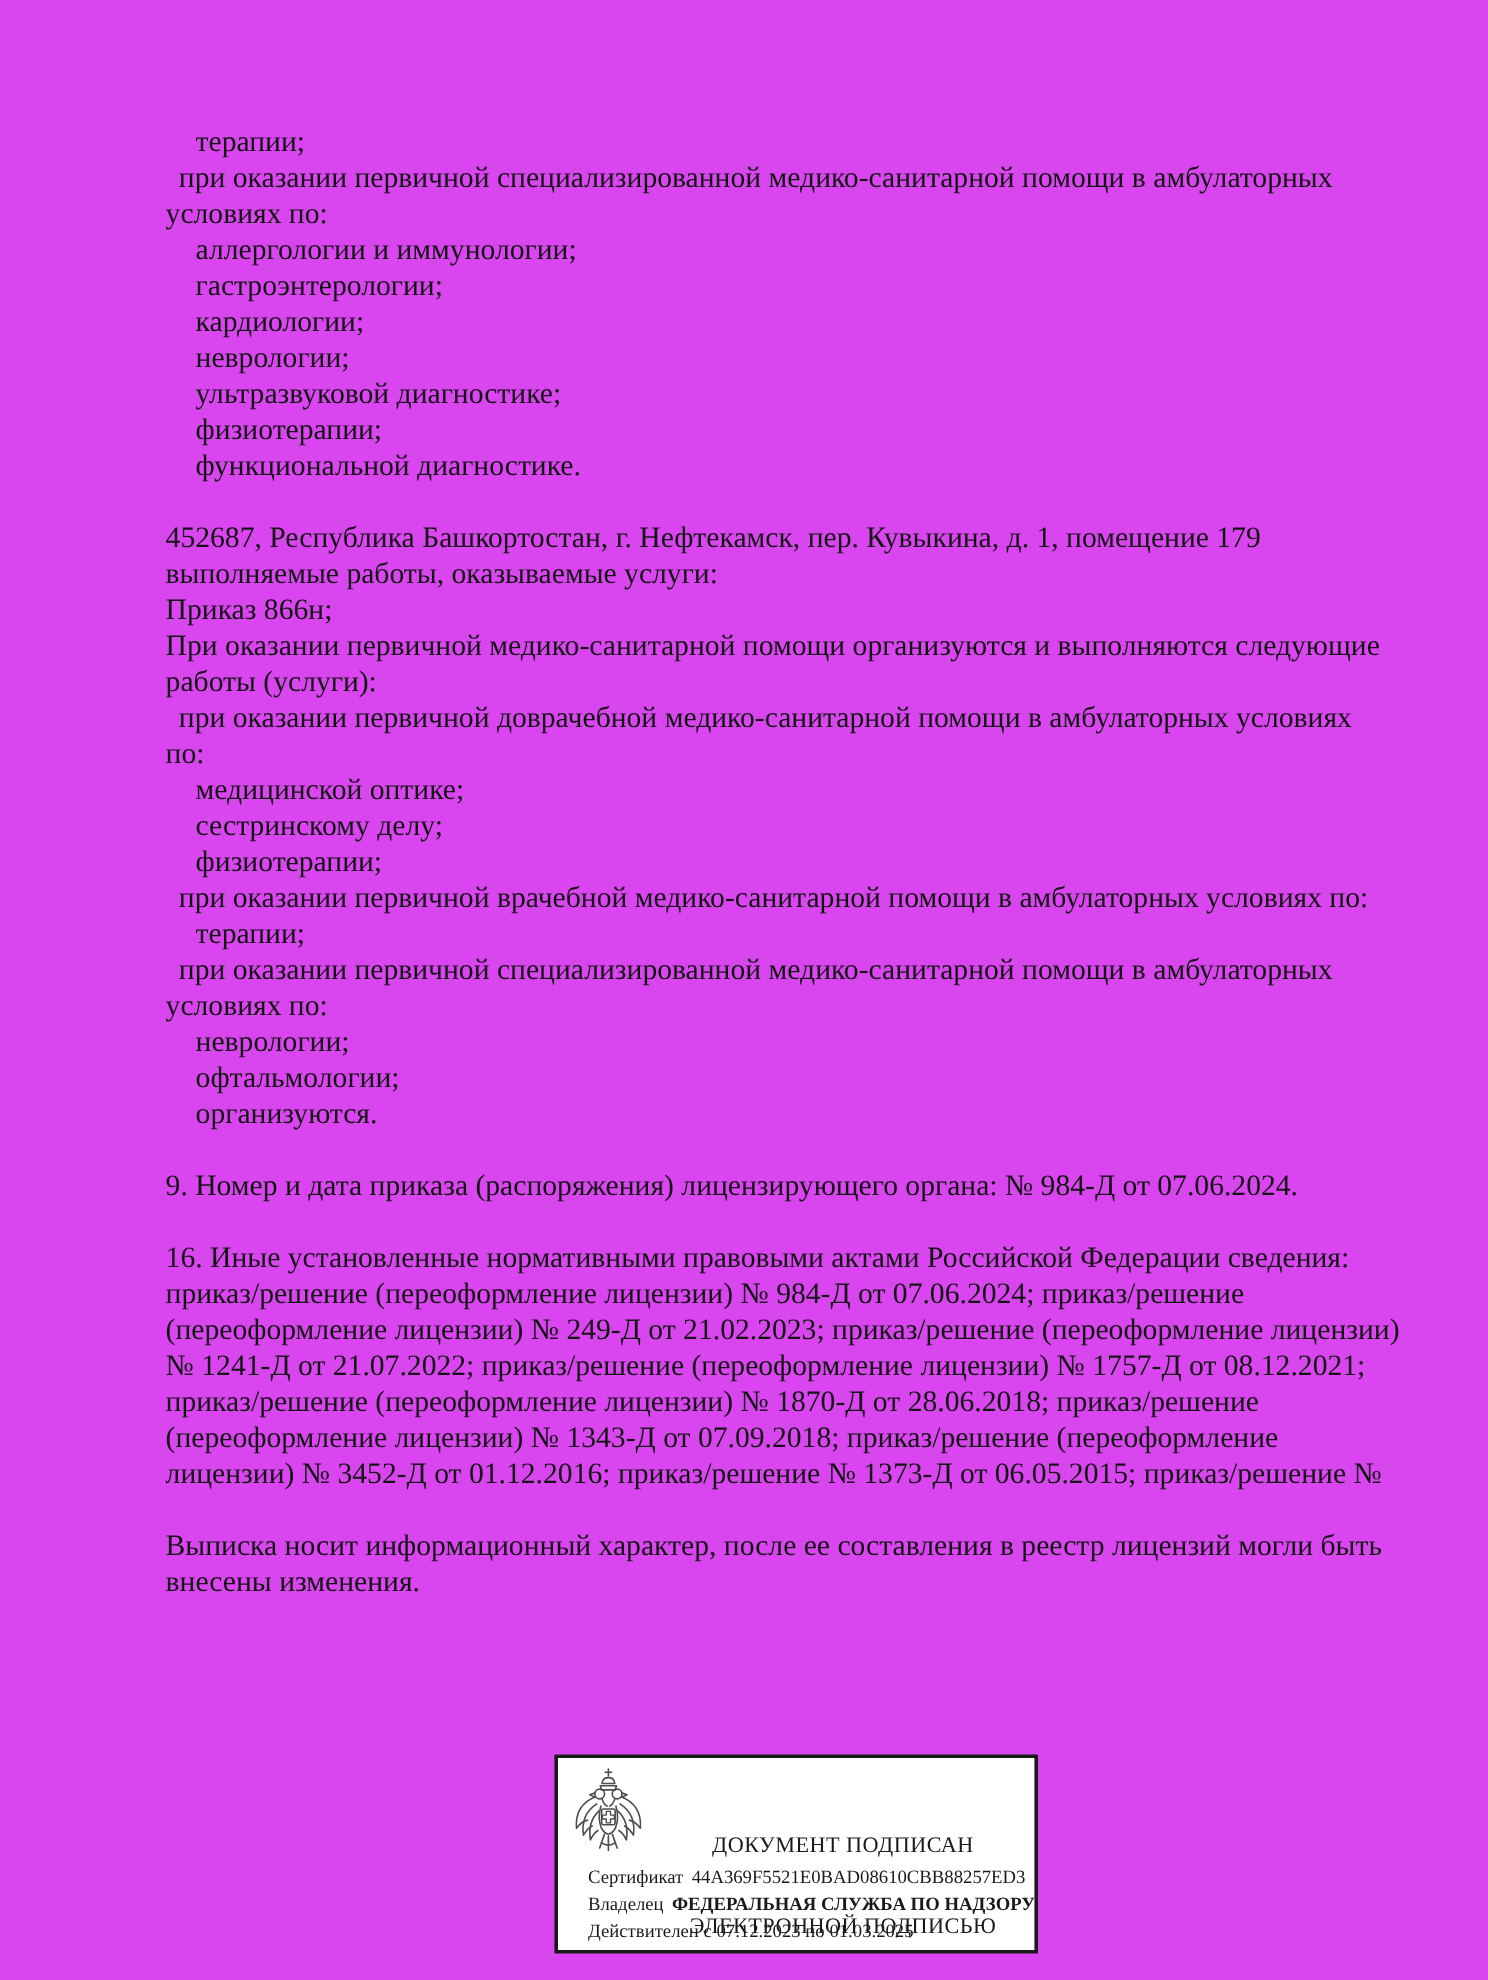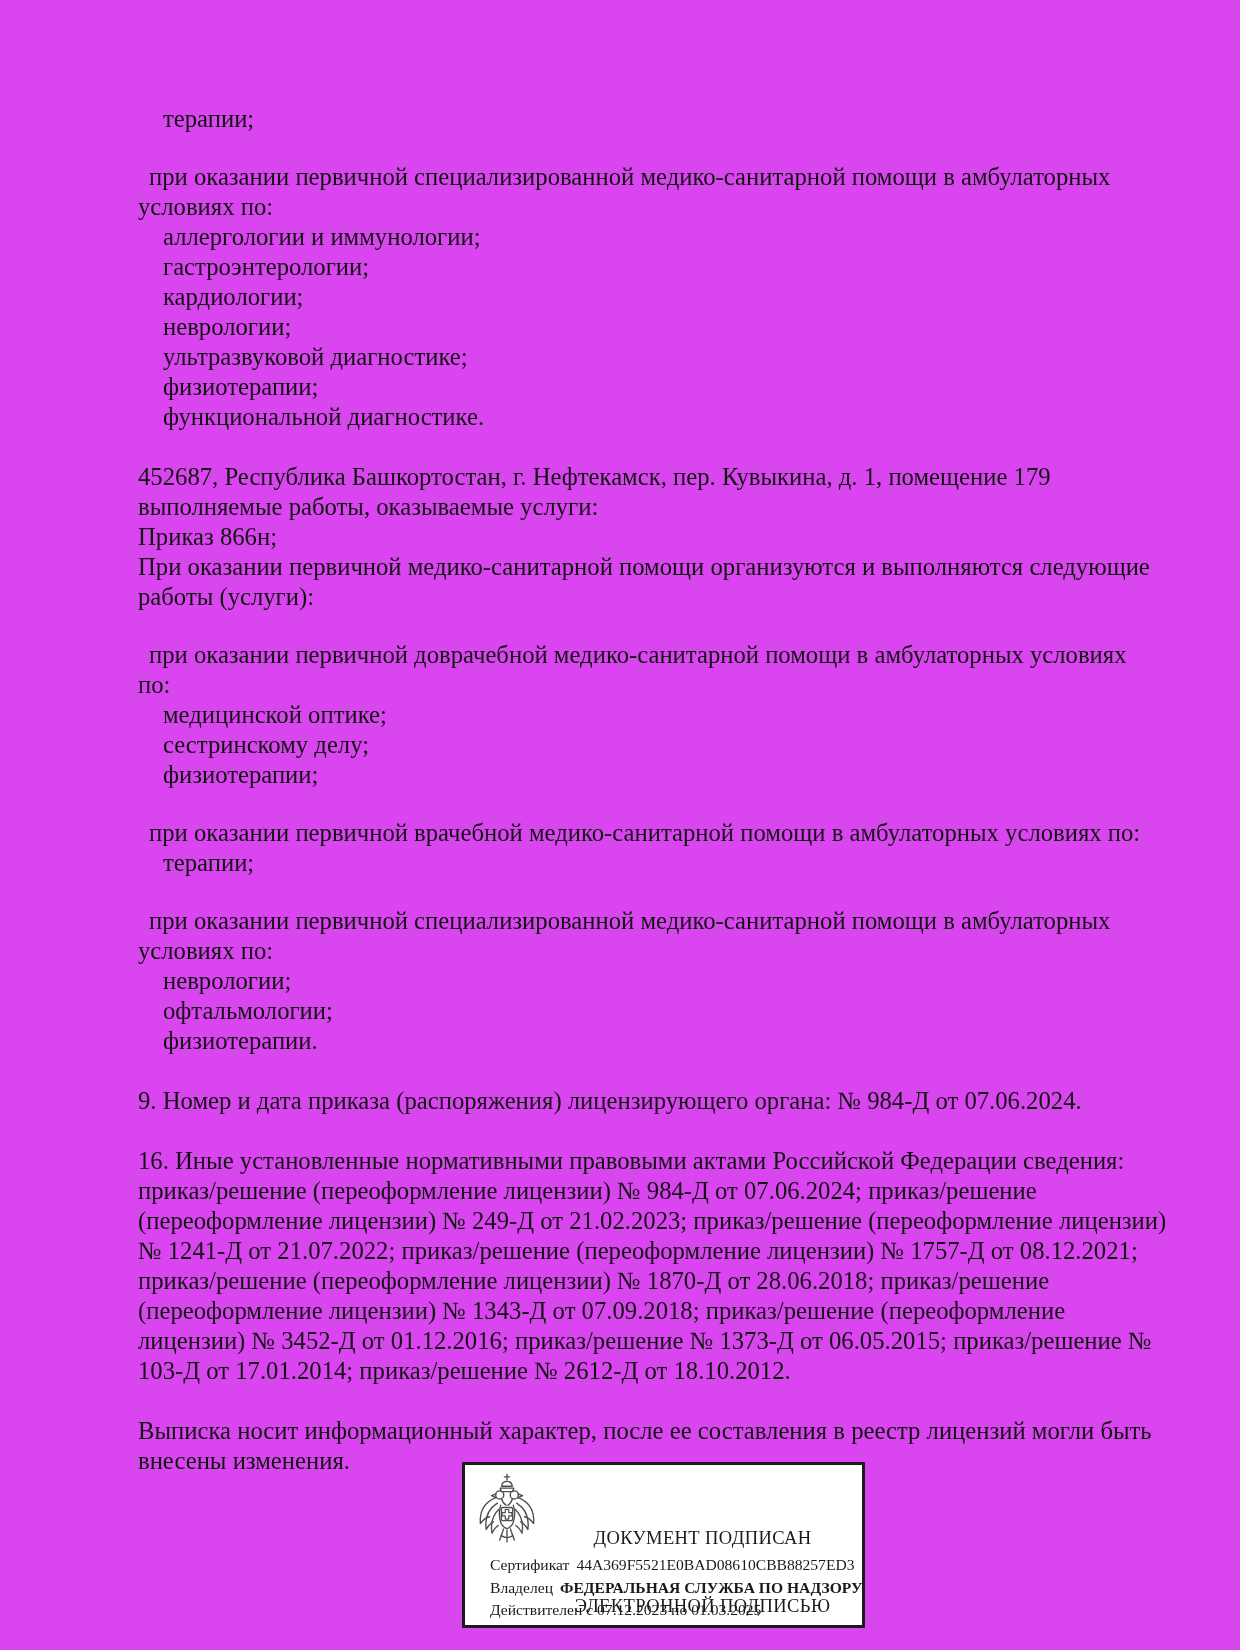--- a/index.html
+++ b/index.html
@@ -23,21 +23,21 @@
     width: 1060px;
     font-size: 24.7px;
     line-height: 30px;
     color: #141414;
   }
   .line {
     height: 30px;
     white-space: pre;
   }
   .ind0 { padding-left: 0; }
-  .ind1 { padding-left: 11px; margin-top: 28px; }
+  .ind1 { padding-left: 11px; }
   .ind2 { padding-left: 25px; }
 
   
   .stamp {
     position: absolute;
     left: 462px;
     top: 1462px;
     width: 403px;
     height: 166px;
     box-sizing: border-box;
@@ -108,32 +108,31 @@
       <div class="line ind0">по:</div>
       <div class="line ind2">медицинской оптике;</div>
       <div class="line ind2">сестринскому делу;</div>
       <div class="line ind2">физиотерапии;</div>
       <div class="line ind1">при оказании первичной врачебной медико-санитарной помощи в амбулаторных условиях по:</div>
       <div class="line ind2">терапии;</div>
       <div class="line ind1">при оказании первичной специализированной медико-санитарной помощи в амбулаторных</div>
       <div class="line ind0">условиях по:</div>
       <div class="line ind2">неврологии;</div>
       <div class="line ind2">офтальмологии;</div>
-      <div class="line ind2">физиотерапии.</div>
+      <div class="line ind2">организуются.</div>
       <div class="line ind0"></div>
       <div class="line ind0">9. Номер и дата приказа (распоряжения) лицензирующего органа: № 984-Д от 07.06.2024.</div>
       <div class="line ind0"></div>
       <div class="line ind0">16. Иные установленные нормативными правовыми актами Российской Федерации сведения:</div>
       <div class="line ind0">приказ/решение (переоформление лицензии) № 984-Д от 07.06.2024; приказ/решение</div>
       <div class="line ind0">(переоформление лицензии) № 249-Д от 21.02.2023; приказ/решение (переоформление лицензии)</div>
       <div class="line ind0">№ 1241-Д от 21.07.2022; приказ/решение (переоформление лицензии) № 1757-Д от 08.12.2021;</div>
       <div class="line ind0">приказ/решение (переоформление лицензии) № 1870-Д от 28.06.2018; приказ/решение</div>
       <div class="line ind0">(переоформление лицензии) № 1343-Д от 07.09.2018; приказ/решение (переоформление</div>
       <div class="line ind0">лицензии) № 3452-Д от 01.12.2016; приказ/решение № 1373-Д от 06.05.2015; приказ/решение №</div>
-      <div class="line ind0">103-Д от 17.01.2014; приказ/решение № 2612-Д от 18.10.2012.</div>
       <div class="line ind0"></div>
       <div class="line ind0">Выписка носит информационный характер, после ее составления в реестр лицензий могли быть</div>
       <div class="line ind0">внесены изменения.</div>
     </div>
 
   <div class="stamp">
     <svg class="stamp-emblem" viewBox="0 0 64 74" xmlns="http://www.w3.org/2000/svg" fill="none" stroke="#4d4d4d" stroke-width="1.4" stroke-linecap="round" stroke-linejoin="round">
 
       <path d="M32 1 v6 M29.2 3.8 h5.6"></path>
 

